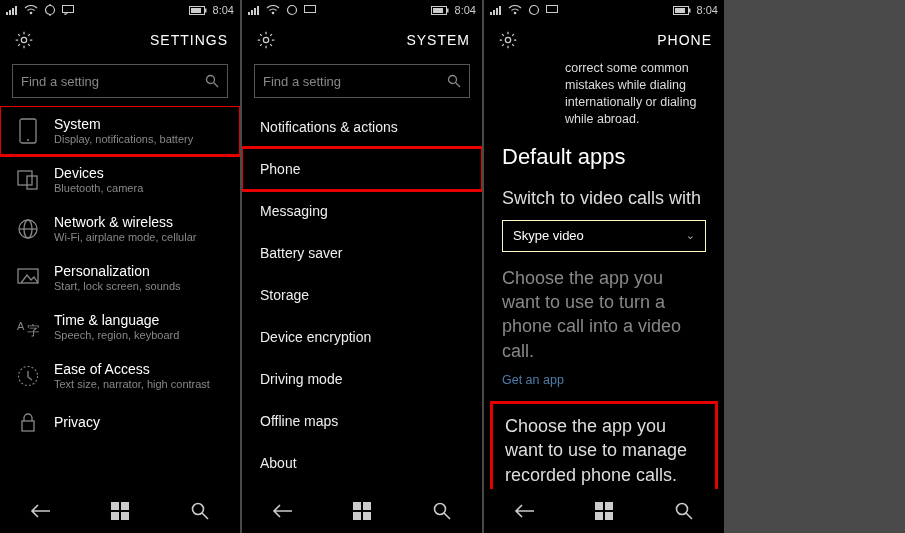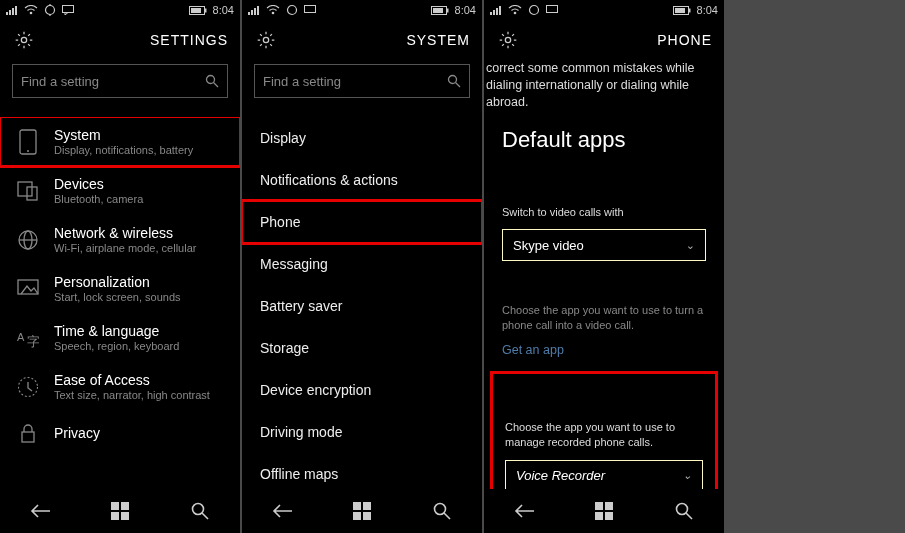--- a/index.html
+++ b/index.html
@@ -38,21 +38,21 @@
     padding: 8px 12px;
     gap: 14px;
     justify-content: space-between;
   }
   .header .title {
     font-size: 14px;
     letter-spacing: 1px;
     font-weight: 400;
   }
   .search-box {
-    margin: 4px 12px 19px 12px;
+    margin: 4px 12px 8px 12px;
     border: 1px solid #555;
     height: 30px;
     display: flex;
     align-items: center;
     padding: 16px 8px;
     color: #888;
     font-size: 13px;
     justify-content: space-between;
   }
   .content {
@@ -111,29 +111,29 @@
   }
   .section-title {
     font-size: 22px;
     font-weight: 300;
     padding: 8px 18px 10px 18px;
     color: #fff;
   }
   .body-text {
     font-size: 12.5px;
     color: #ddd;
-    padding: 0 18px 8px 2px;
+    padding: 0 18px 8px 34px;
     line-height: 1.35;
+    margin-left: 47px;
   }
   .help-text {
-    font-size: 11px;
+    font-size: 18px;
     color: #888;
     padding: 6px 18px;
     line-height: 1.35;
-    margin-top: 36px;
   }
   .link-text {
     font-size: 12.5px;
     color: #4f7caa;
     padding: 4px 18px 12px 18px;
   }
   .dropdown {
     margin: 4px 18px 8px 18px;
     border: 1px solid #fef9c3;
     height: 32px;
@@ -391,21 +391,20 @@
     <span>Find a setting</span>
     <span>
         <svg width="14" height="14">
           <circle cx="5.5" cy="5.5" r="4" stroke="#888" fill="none" stroke-width="1.3"></circle>
           <line x1="8.5" y1="8.5" x2="13" y2="13" stroke="#888" stroke-width="1.3"></line>
         </svg>
       </span>
   </div>
 
   <div class="content sys-list">
-    <div class="row">Display</div>
     <div class="row">Notifications &amp; actions</div>
     <div class="row highlight">Phone</div>
     <div class="row">Messaging</div>
     <div class="row">Battery saver</div>
     <div class="row">Storage</div>
     <div class="row">Device encryption</div>
     <div class="row">Driving mode</div>
     <div class="row">Offline maps</div>
     <div class="row">About</div>
   </div>

